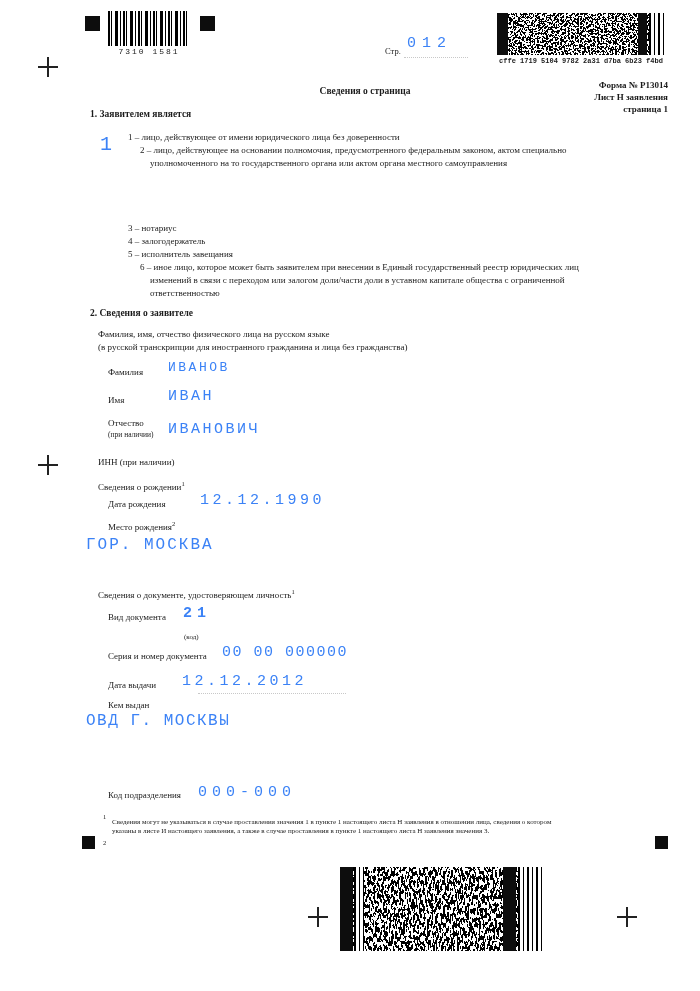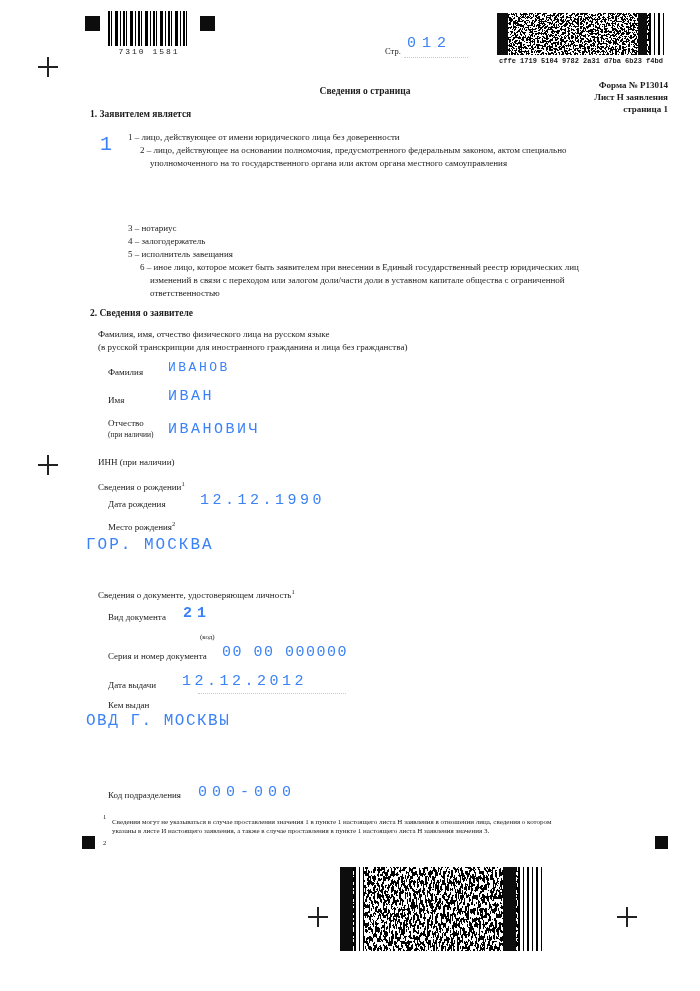--- a/index.html
+++ b/index.html
@@ -128,21 +128,21 @@
   <div class="abs small" style="left:108px;top:521px;">
     <span>Место рождения</span><span class="sup">2</span>
   </div>
   <div class="abs val" style="left:86px;top:536px;font-size:16px;letter-spacing:2px;">ГОР. МОСКВА</div>
 
   <div class="abs small" style="left:98px;top:589px;">
     <span>Сведения о документе, удостоверяющем личность</span><span class="sup">1</span>
   </div>
   <span class="abs small" style="left:108px;top:611px;">Вид документа</span>
   <span class="abs val" style="left:183px;top:605px;font-size:15px;letter-spacing:5px;font-weight:bold;">21</span>
-  <span class="abs tiny" style="left:200px;top:633px;font-size:7px;text-align:center;">(код)</span>
+  <span class="abs tiny" style="left:184px;top:633px;font-size:7px;text-align:center;">(код)</span>
 
   <span class="abs small" style="left:108px;top:650px;">Серия и номер документа</span>
   <span class="abs val" style="left:222px;top:644px;font-size:15px;letter-spacing:1.5px;">00 00 000000</span>
 
   <span class="abs small" style="left:108px;top:679px;">Дата выдачи</span>
   <span class="abs val" style="left:182px;top:673px;font-size:15px;letter-spacing:3.5px;">12.12.2012</span>
   <div class="dots" style="left:198px;top:692px;width:148px;"></div>
 
   <span class="abs small" style="left:108px;top:699px;">Кем выдан</span>
   <div class="abs val" style="left:86px;top:712px;font-size:16px;letter-spacing:1.5px;">ОВД Г. МОСКВЫ</div>

